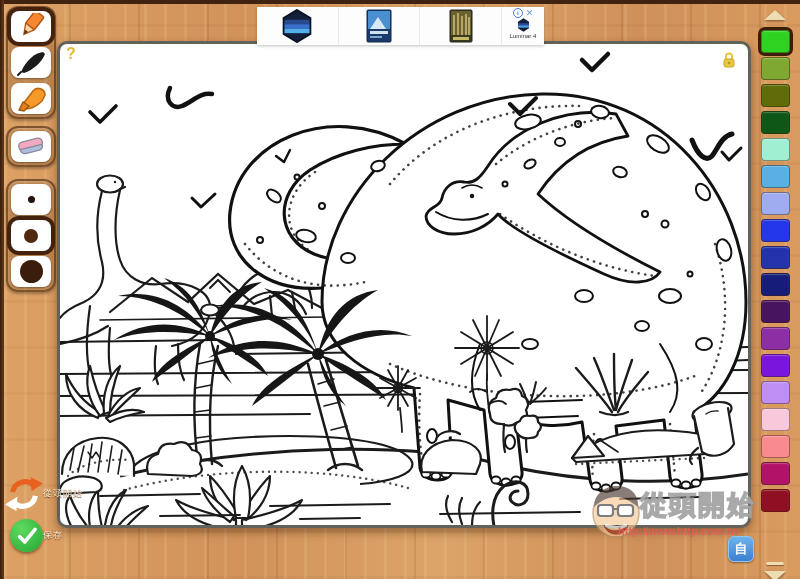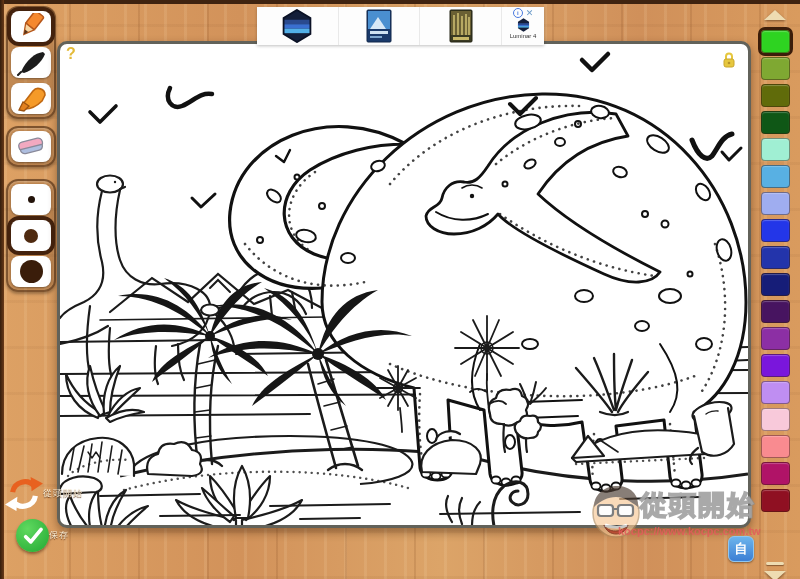--- a/index.html
+++ b/index.html
@@ -54,21 +54,21 @@
     border-top:10px solid #eedcb2;filter:drop-shadow(0 1px 1px rgba(60,30,10,.6));margin-top:6px;cursor:pointer;}
   .swatches{display:flex;flex-direction:column;gap:4px;}
   .swatch{width:27px;height:21px;border-radius:4px;border:1px solid rgba(55,28,10,.45);
     box-shadow:inset 0 1px 1px rgba(255,255,255,.25);cursor:pointer;}
   .swatch.selected{outline:3px solid #3b1d0a;}
   .pal-dash{width:18px;height:3px;background:#eedcb2;border-radius:2px;margin-top:50px;box-shadow:0 1px 1px rgba(60,30,10,.5);}
 
   
   .ctrl{position:absolute;display:flex;align-items:center;cursor:pointer;}
   .ctrl-restart{left:5px;top:476px;}
-  .ctrl-save{left:16px;top:519px;text-align:center;}
+  .ctrl-save{left:10px;top:519px;text-align:center;}
   .ctrl-label{font-size:9px;color:#f8edd6;text-shadow:0 1px 1px rgba(80,40,12,.9);margin-top:-1px;letter-spacing:1px;white-space:nowrap;}
   .save-circle{width:33px;height:33px;border-radius:50%;background:radial-gradient(circle at 35% 30%,#5fd95f,#22a832);
     display:flex;align-items:center;justify-content:center;box-shadow:0 2px 3px rgba(60,30,10,.5);}
 
   
   .watermark{position:absolute;left:590px;top:481px;width:210px;pointer-events:none;z-index:30;}
   .wm-title{position:absolute;left:50px;top:6px;font-size:27px;font-weight:bold;letter-spacing:2px;
     color:rgba(255,255,255,.78);-webkit-text-stroke:1.6px rgba(140,140,140,.75);white-space:nowrap;}
   .wm-url{position:absolute;left:28px;top:44px;font-size:11px;font-weight:bold;color:rgba(228,90,90,.85);white-space:nowrap;}
   .wm-face{position:absolute;left:0;top:2px;opacity:.65;}
@@ -494,18 +494,18 @@
   <svg class="wm-face" width="52" height="56" viewBox="0 0 52 56">
     <ellipse cx="26" cy="30" rx="23" ry="24" fill="#f6c795" stroke="#b08a5c" stroke-width="1.5"></ellipse>
     <path d="M4,24 C4,10 16,3 27,3 C40,3 49,11 48,24 C40,18 34,14 26,14 C18,14 10,18 4,24 Z" fill="#4a3a30"></path>
     <rect x="8" y="22" width="15" height="11" rx="3" fill="#fdfdfd" stroke="#3a3a3a" stroke-width="2.2"></rect>
     <rect x="28" y="22" width="15" height="11" rx="3" fill="#fdfdfd" stroke="#3a3a3a" stroke-width="2.2"></rect>
     <path d="M23,26 L28,26" stroke="#3a3a3a" stroke-width="2"></path>
     <path d="M14,42 C18,50 32,50 38,42 C34,54 18,54 14,42 Z" fill="#c0392b" stroke="#7a2318" stroke-width="1"></path>
     <path d="M15,42 C22,45 32,45 37,42" stroke="#fff" stroke-width="3"></path>
   </svg>
   <div class="wm-title">從頭開始</div>
-  <div class="wm-url">kocpc://www.kocpc.com.tw</div>
+  <div class="wm-url">http://www.http.com.tw</div>
 </div>
 
 <div class="badge">
     <span>自</span>
   </div>
 
 </body></html>

